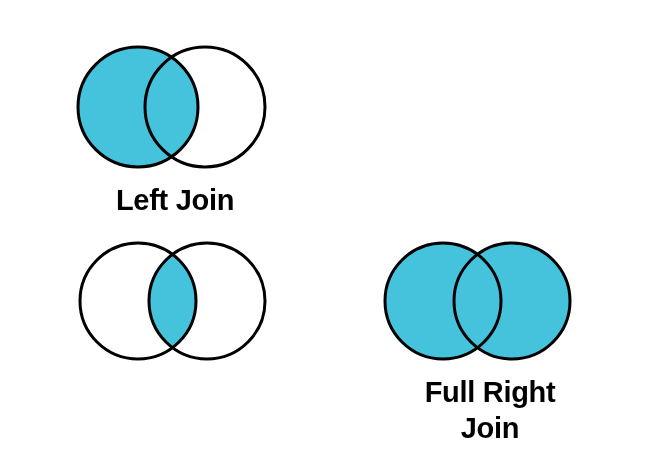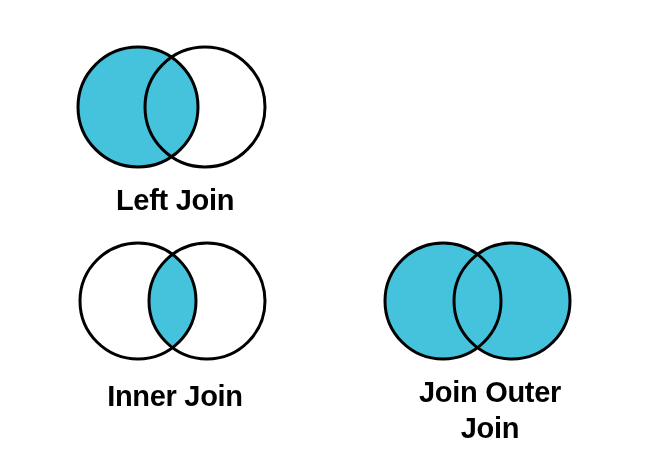--- a/index.html
+++ b/index.html
@@ -98,29 +98,28 @@
         </defs>
         <circle cx="65" cy="62" r="58" fill="#ffffff"></circle>
         <circle cx="134" cy="62" r="58" fill="#ffffff"></circle>
         <g clip-path="url(#clipL-ij)">
           <circle cx="134" cy="62" r="58" fill="#45c3dd"></circle>
         </g>
         <circle cx="65" cy="62" r="58" fill="none" stroke="#000000" stroke-width="3"></circle>
         <circle cx="134" cy="62" r="58" fill="none" stroke="#000000" stroke-width="3"></circle>
       </svg>
     </div>
-    <div class="cell-label">Inner Join</div>
   </div>
 
   <div class="diagram-cell" id="cell-full-outer">
     <div class="venn-wrap">
       <svg class="venn-svg" width="205" height="135" viewBox="0 0 205 135">
         <circle cx="65" cy="62" r="58" fill="#45c3dd"></circle>
         <circle cx="134" cy="62" r="58" fill="#45c3dd"></circle>
         <circle cx="65" cy="62" r="58" fill="none" stroke="#000000" stroke-width="3"></circle>
         <circle cx="134" cy="62" r="58" fill="none" stroke="#000000" stroke-width="3"></circle>
       </svg>
     </div>
-    <div class="cell-label">Join Outer
+    <div class="cell-label">Full Right
 Join</div>
   </div>
 
 </div>
 
 </body></html>

